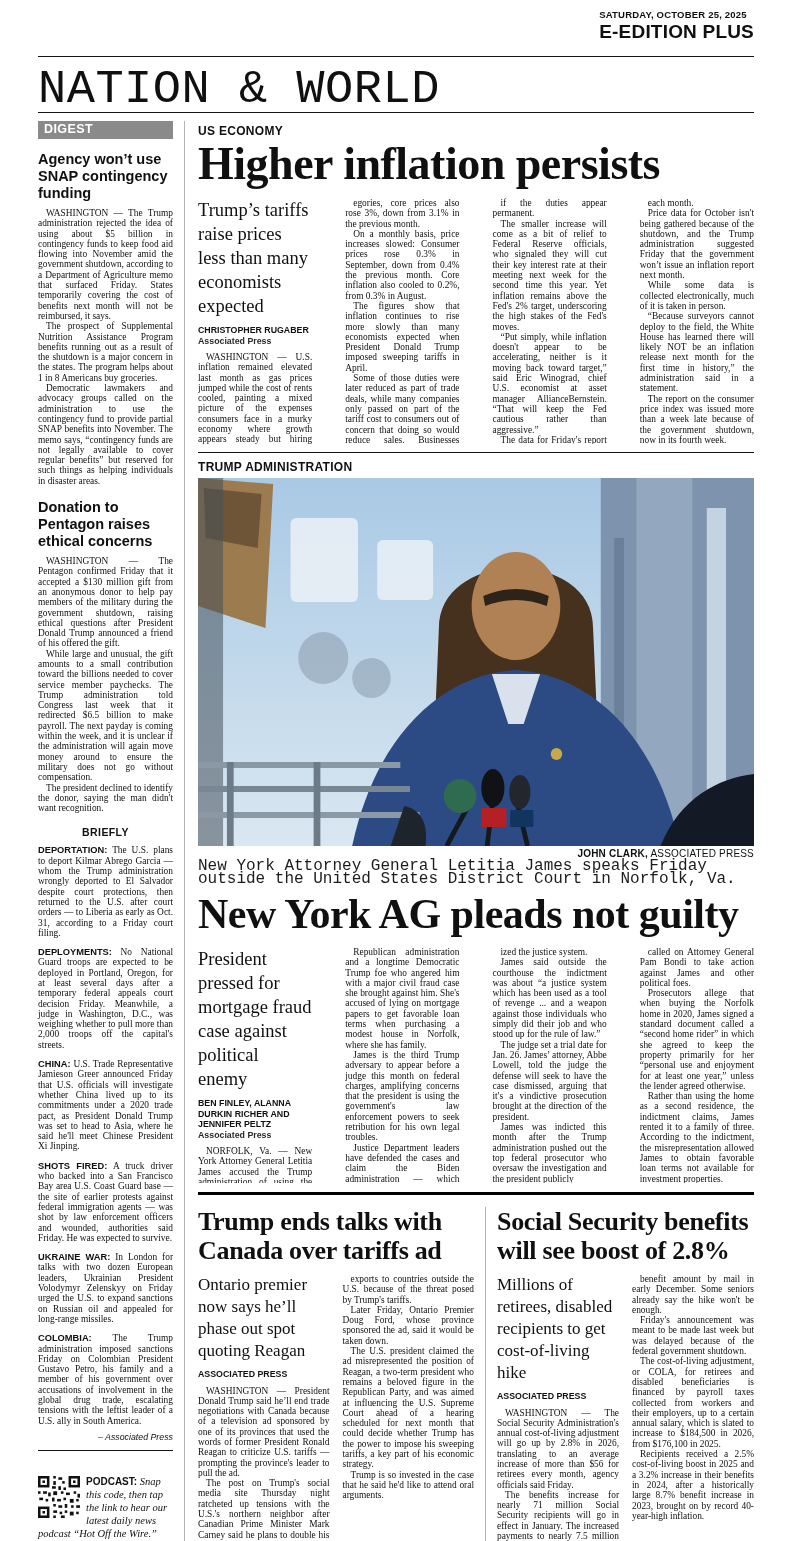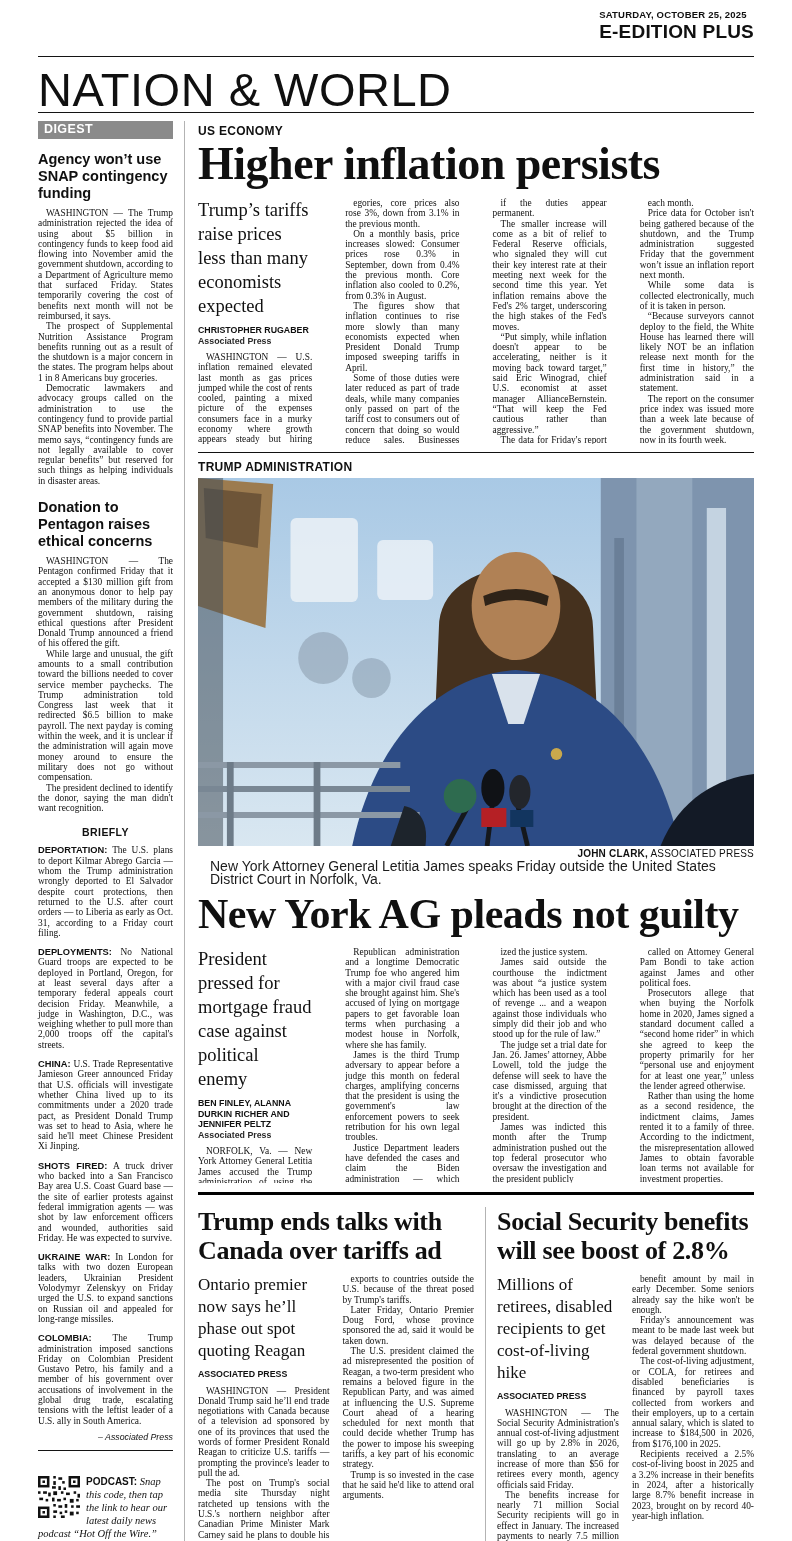--- a/index.html
+++ b/index.html
@@ -4,21 +4,21 @@
 <style>
   *{margin:0;padding:0;box-sizing:border-box}
   html,body{background:#e9e9e9}
   .page{position:relative;width:792px;height:1541px;background:#fff;color:#101010;
         font-family:"Liberation Serif",serif;overflow:hidden;margin:0 auto}
   .topbar{position:absolute;top:9px;right:38px;text-align:left;font-family:"Liberation Sans",sans-serif}
   .date{font-size:9.5px;font-weight:bold;letter-spacing:.2px}
   .edition{font-size:19px;font-weight:800;letter-spacing:.2px;margin-top:1px}
   .masthead-band{position:absolute;top:56px;left:38px;right:38px;height:57px;
         border-top:1.5px solid #141414;border-bottom:1.5px solid #141414;display:flex;align-items:center}
-  .masthead{font-family:Liberation Sans, sans-serif;font-weight:400;font-size:47px;line-height:50px;letter-spacing:.5px;margin-top:10px}
+  .masthead{font-family:Liberation Mono, monospace;font-weight:400;font-size:47px;line-height:50px;letter-spacing:.5px;margin-top:10px}
   .content{position:absolute;top:121px;left:38px;right:38px;bottom:0;display:flex;align-items:stretch}
 
   
   .sidebar{width:147px;flex:none;padding-right:11px;border-right:1px solid #b3b3b3}
   .digest-bar{background:#8a8a8a;color:#fff;font-family:"Liberation Sans",sans-serif;
         font-size:12.5px;font-weight:800;letter-spacing:.4px;padding:1px 6px 3px;margin-bottom:9px}
   .digest-head{font-family:"Liberation Sans",sans-serif;font-size:14.5px;line-height:17px;font-weight:800;margin:12px 0 6px}
   .para{font-size:9.4px;line-height:10.3px;text-align:justify;text-indent:8px}
   .digest-story{margin-bottom:13px}
   .briefly-label{font-family:"Liberation Sans",sans-serif;font-size:10.5px;font-weight:800;
@@ -43,21 +43,21 @@
   .deck-sm{font-size:17px;line-height:22px}
   .byline{font-family:"Liberation Sans",sans-serif;font-size:8.8px;line-height:10.5px;font-weight:800;margin-bottom:6px}
   .byline .org{font-weight:700;color:#2b2b2b}
   .economy{margin-top:3px}
   .economy .cols{height:246px}
   .rule-thin{border:none;border-top:1px solid #111;margin:8px 0 7px}
   .figure{margin:4px 0 3px}
   .photo{display:block;width:100%;height:368px}
   .credit{font-family:"Liberation Sans",sans-serif;font-size:10px;line-height:9px;text-align:right;margin-top:3px;letter-spacing:.2px}
   .credit b{font-weight:800}
-  .caption{font-family:Liberation Sans, sans-serif;font-size:14px;line-height:13px;color:#1c1c1c;margin:2px 12px 3px}
+  .caption{font-family:Liberation Mono, monospace;font-size:16px;line-height:13px;color:#1c1c1c;margin:2px 0 3px}
   .ag .cols{height:236px}
   .rule-thick{border-top:3.5px solid #000;margin:9px 0 12px}
   .bottom-row{display:flex;align-items:stretch}
   .story-half{width:276px;flex:none}
   .story-half.right{width:auto;flex:1}
   .vdiv{width:1px;background:#b3b3b3;margin:0 11px;flex:none}
   .headline-md{font-family:"Liberation Serif",serif;font-weight:700;font-size:26px;line-height:29px;letter-spacing:-.3px;margin-bottom:9px}
   .cols-2{gap:13px}
 </style>
 </head>

